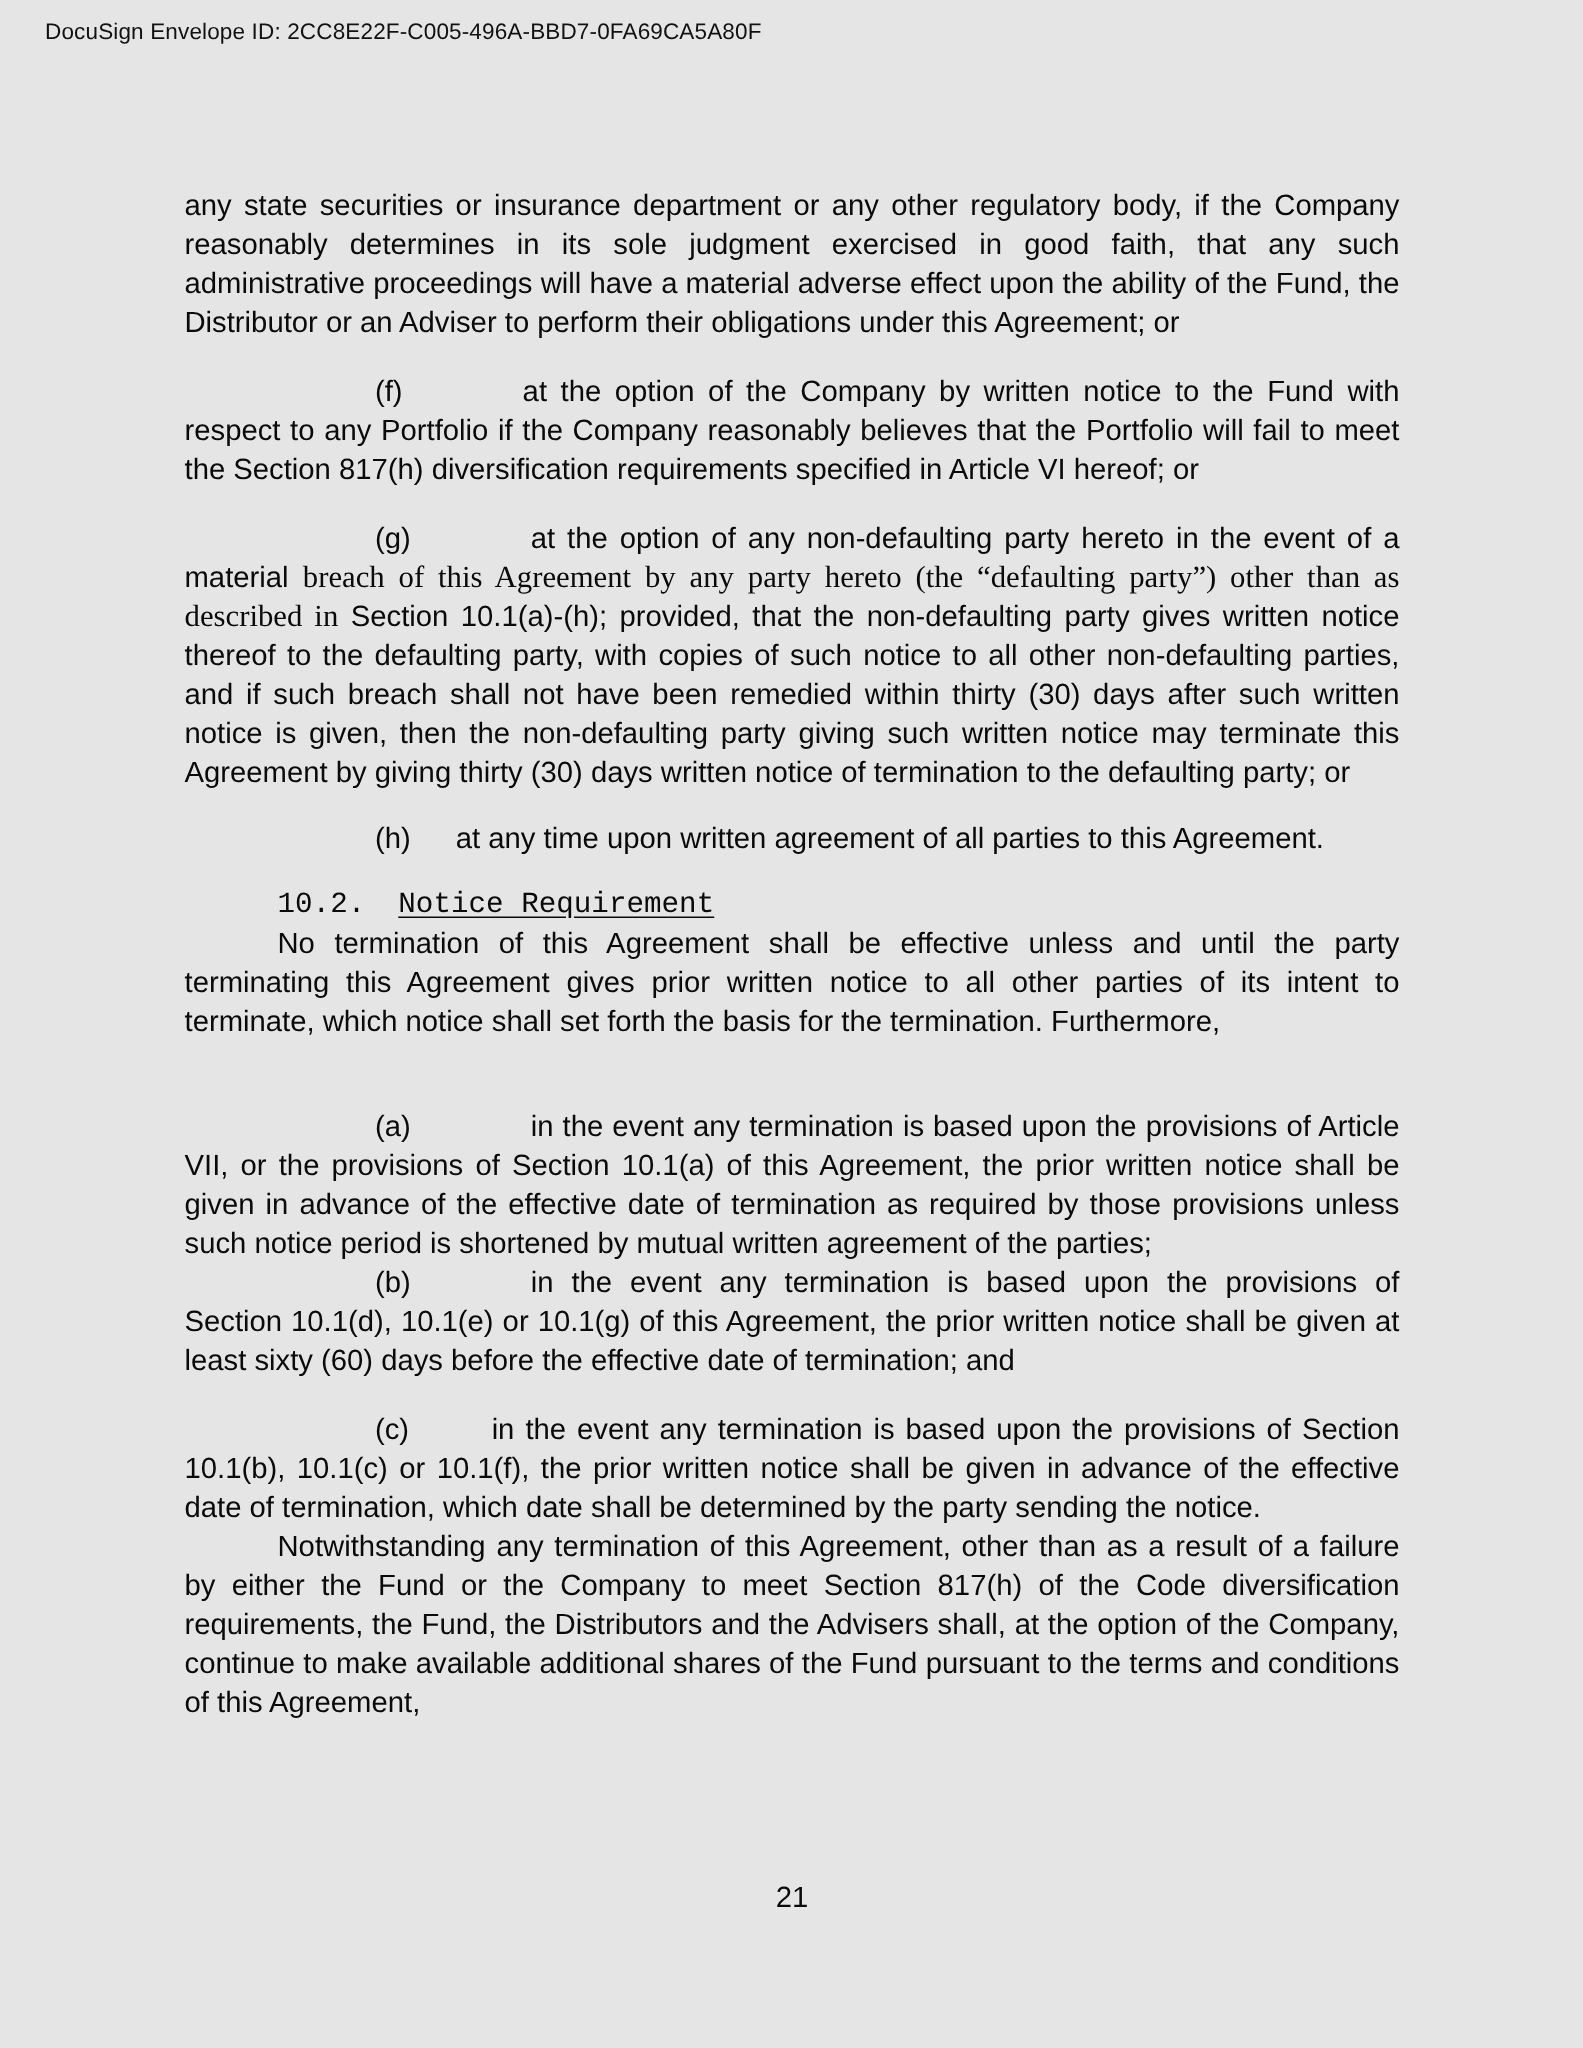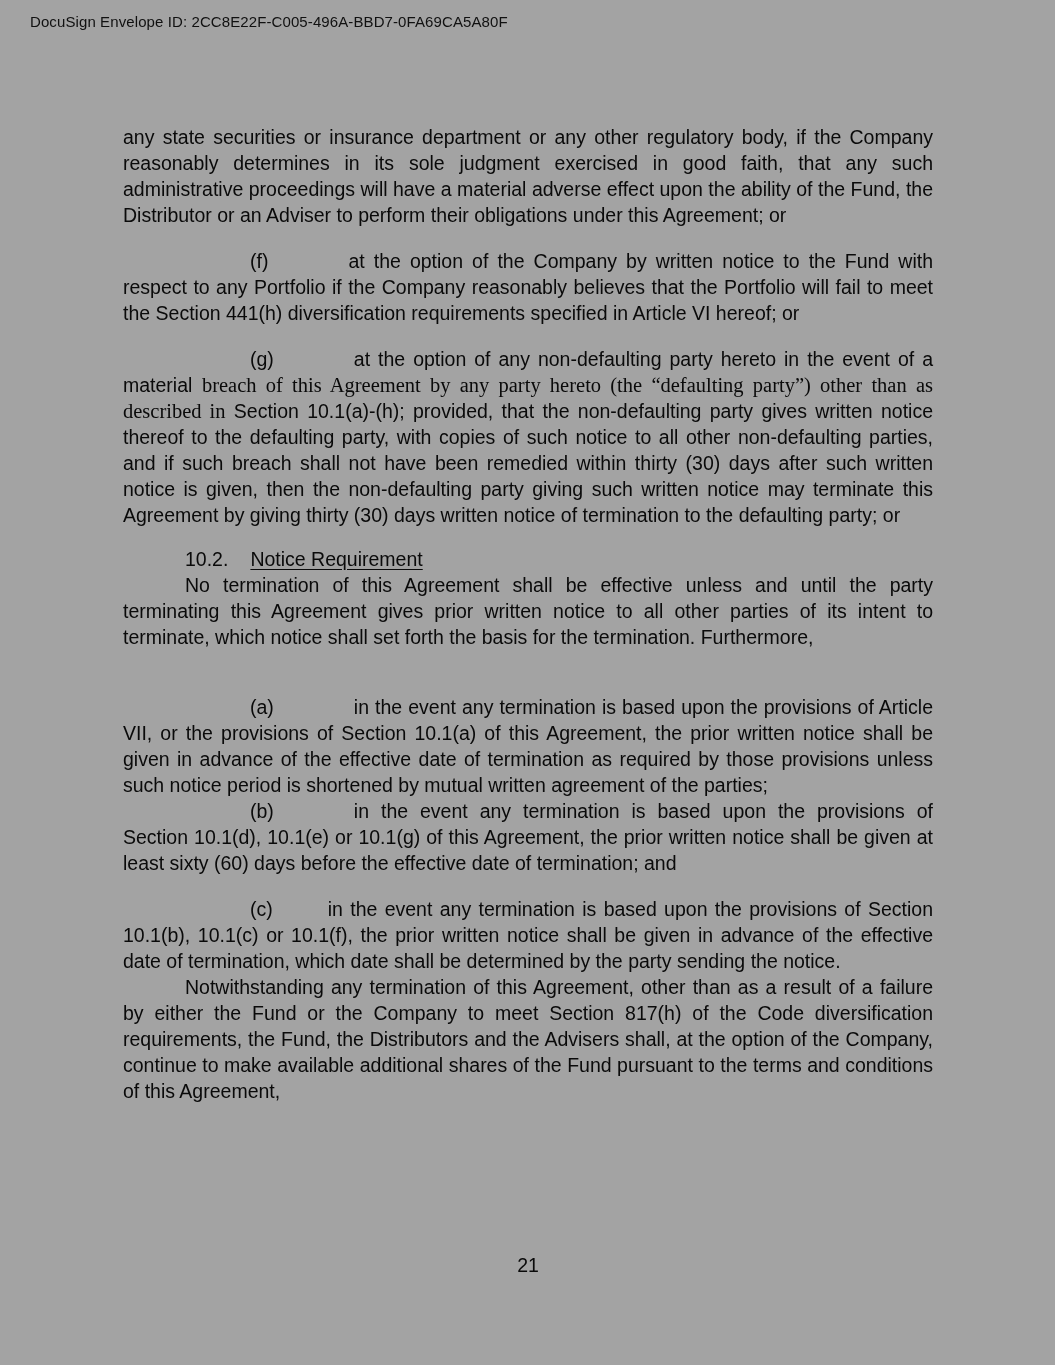--- a/index.html
+++ b/index.html
@@ -1,21 +1,21 @@
 <!DOCTYPE html>
 <html><head>
 <meta charset="utf-8">
 <style>
   * { margin: 0; padding: 0; box-sizing: border-box; }
   html, body { background: #ffffff; }
   .page {
     position: relative;
     width: 1055px;
     height: 1365px;
-    background: #a3a3a3;
+    background: #e5e5e5;
     font-family: "Liberation Sans", sans-serif;
     color: #0a0a0a;
     overflow: hidden;
   }
   .docusign-header {
     position: absolute;
     top: 13px;
     left: 30px;
     font-size: 15px;
     line-height: 18px;
@@ -30,21 +30,21 @@
     font-size: 19.5px;
     line-height: 26px;
   }
   .content p { text-align: justify; }
   .body-indent { text-indent: 62px; }
   .clause { text-indent: 127px; }
   .tab-lg { display: inline-block; width: 80px; }
   .tab-md { display: inline-block; width: 55px; }
   .tab-sm { display: inline-block; width: 30px; }
   .tab-head { display: inline-block; width: 22px; }
-  .heading { text-indent: 62px; text-align: center; }
+  .heading { text-indent: 62px; text-align: center; font-family: Liberation Mono, monospace; }
   .heading .section-title { text-decoration: underline; text-underline-offset: 3px; }
   .serif-run {
     font-family: "Liberation Serif", serif;
     font-size: 20.5px;
   }
   .mt20 { margin-top: 20px; }
   .mt18 { margin-top: 18px; }
   .mt12 { }
   .mt28 { }
   .mt32 { margin-top: 32px; }
@@ -64,26 +64,27 @@
 <body>
 
 <div class="page">
 
   <div class="docusign-header">DocuSign Envelope ID: 2CC8E22F-C005-496A-BBD7-0FA69CA5A80F</div>
 
   <div class="content">
 
     <p class="body-indent" style="text-indent:0;">any state securities or insurance department or any other regulatory body, if the Company reasonably determines in its sole judgment exercised in good faith, that any such administrative proceedings will have a material adverse effect upon the ability of the Fund, the Distributor or an Adviser to perform their obligations under this Agreement; or</p>
 
-    <p class="clause mt20"><span>(f)</span><span class="tab-lg"></span><span>at the option of the Company by written notice to the Fund with respect to any Portfolio if the Company reasonably believes that the Portfolio will fail to meet the Section 441(h) diversification requirements specified in Article VI hereof; or</span></p>
+    <p class="clause mt20"><span>(f)</span><span class="tab-lg"></span><span>at the option of the Company by written notice to the Fund with respect to any Portfolio if the Company reasonably believes that the Portfolio will fail to meet the Section 817(h) diversification requirements specified in Article VI hereof; or</span></p>
 
     <p class="clause mt20"><span>(g)</span><span class="tab-lg"></span><span>at the option of any non-defaulting party hereto in the event of a material</span>
       <span class="serif-run">breach of this Agreement by any party hereto (the “defaulting party”) other than as described in</span>
       <span>Section 10.1(a)-(h); provided, that the non-defaulting party gives written notice thereof to the defaulting party, with copies of such notice to all other non-defaulting parties, and if such breach shall not have been remedied within thirty (30) days after such written notice is given, then the non-defaulting party giving such written notice may terminate this Agreement by giving thirty (30) days written notice of termination to the defaulting party; or</span></p>
 
+    <p class="clause mt18"><span>(h)</span><span class="tab-sm"></span><span>at any time upon written agreement of all parties to this Agreement.</span></p>
 
     <p class="heading mt18"><span>10.2.</span><span class="tab-head"></span><span class="section-title">Notice Requirement</span></p>
 
     <p class="body-indent mt12">No termination of this Agreement shall be effective unless and until the party terminating this Agreement gives prior written notice to all other parties of its intent to terminate, which notice shall set forth the basis for the termination.  Furthermore,</p>
 
     <p class="clause mt34"><span>(a)</span><span class="tab-lg"></span><span>in the event any termination is based upon the provisions of Article VII, or the provisions of Section 10.1(a) of this Agreement, the prior written notice shall be given in advance of the effective date of termination as required by those provisions unless such notice period is shortened by mutual written agreement of the parties;</span></p>
 
     <p class="clause mt28"><span>(b)</span><span class="tab-lg"></span><span>in the event any termination is based upon the provisions of Section 10.1(d), 10.1(e) or 10.1(g) of this Agreement, the prior written notice shall be given at least sixty (60) days before the effective date of termination; and</span></p>
 
     <p class="clause mt20"><span>(c)</span><span class="tab-md"></span><span>in the event any termination is based upon the provisions of Section 10.1(b), 10.1(c) or 10.1(f), the prior written notice shall be given in advance of the effective date of termination, which date shall be determined by the party sending the notice.</span></p>

